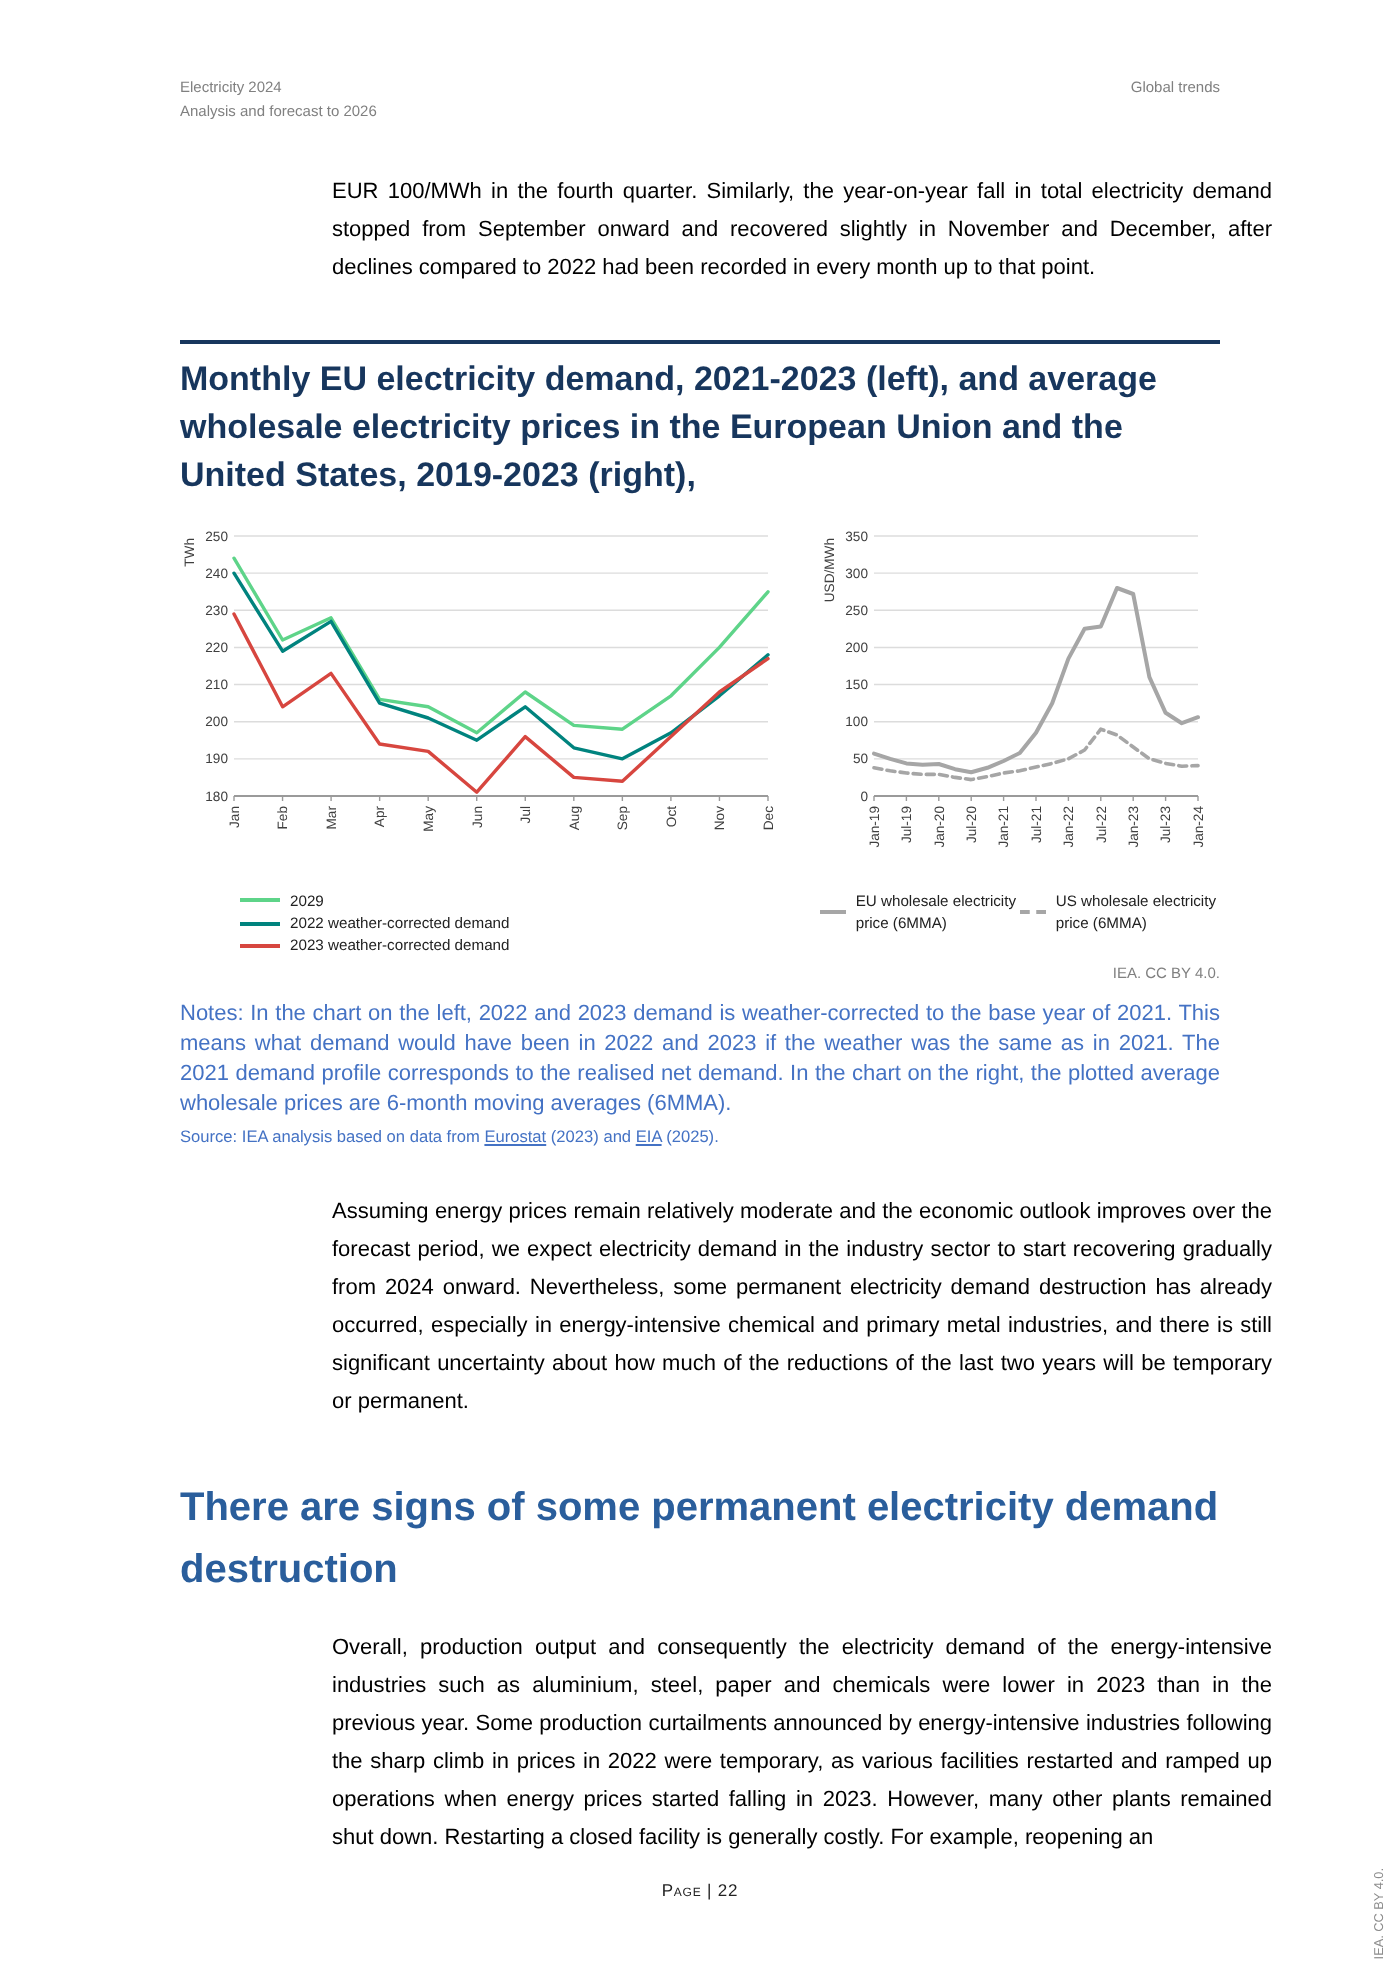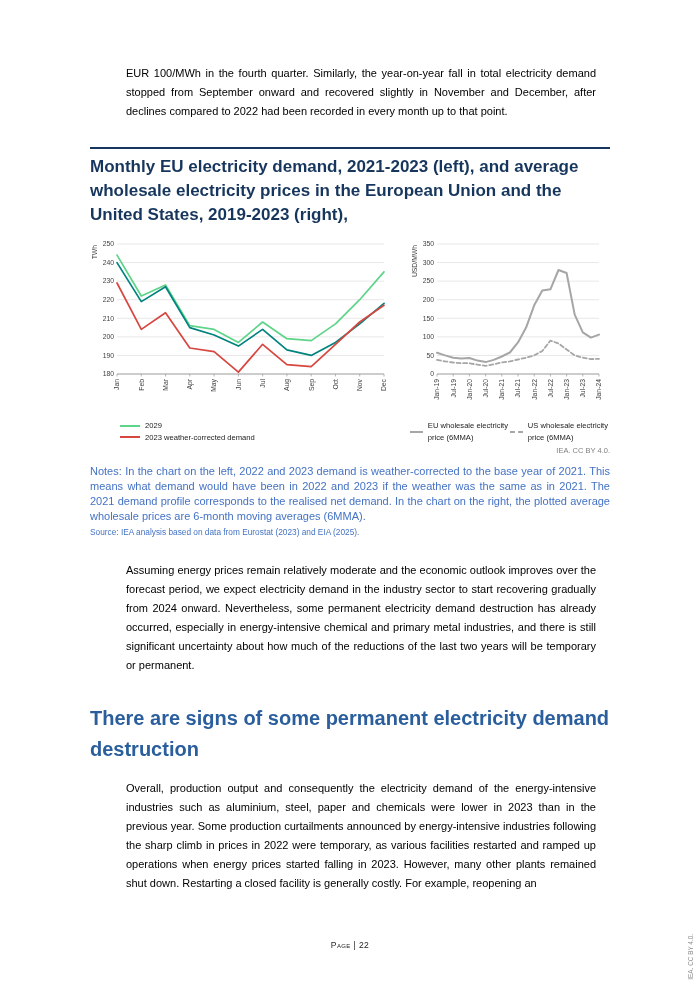--- a/index.html
+++ b/index.html
@@ -1,52 +1,59 @@
 <!DOCTYPE html>
 <html style="--heading-blue: #2a5e9c; --figure-title-navy: #17365d; --rule-navy: #17365d; --notes-blue: #4472c4;"><head>
 <meta charset="utf-8">
 <style>
   html,body{margin:0;padding:0;background:#ffffff;}
   .page{position:relative;width:700px;height:990px;background:#ffffff;overflow:hidden;
         font-family:"Liberation Sans",sans-serif;color:#000;}
   .content{position:absolute;left:90px;top:38px;width:520px;}
   .header{display:flex;justify-content:space-between;font-size:7.5px;color:#808080;line-height:1.55;}
-  .body-text{font-size:11px;line-height:19px;text-align:justify;margin:0 0 0 36px;width:470px;}
+  .body-text{font-size:11px;line-height:19px;text-align:justify;margin:0 0 0 76px;width:470px;}
   .intro{margin-top:26px;}
   .figure{margin-top:26px;}
   .figure-rule{border-top:2.5px solid var(--rule-navy,#17365d);}
   .figure-title{font-size:17px;font-weight:bold;color:var(--figure-title-navy,#17365d);
                 line-height:1.4;margin:6px 0 10px 0;}
   .charts{display:flex;justify-content:space-between;align-items:flex-start;}
   .chart-col-left{width:305px;}
   .chart-col-right{width:200px;}
   svg text{font-family:"Liberation Sans",sans-serif;}
   .legend{margin-top:2px;}
   #legend-left{margin-left:30px;}
   #legend-right{display:flex;flex-direction:row;align-items:flex-end;}
   .legend-item{display:flex;align-items:center;gap:5px;font-size:7.6px;line-height:1.5;color:#222;}
   .legend-swatch{display:inline-block;width:20px;height:0;border-top-width:2px;}
   .credit{text-align:right;font-size:7.5px;color:#808080;margin-top:3px;}
   .notes{font-size:11px;color:var(--notes-blue,#4472c4);line-height:1.36;margin:9px 0 0 0;text-align:justify;}
   .source{font-size:8.3px;color:var(--notes-blue,#4472c4);margin:3px 0 0 0;}
-  .link{color:var(--notes-blue,#4472c4);cursor:pointer;margin-top:11px;}
+  .link{color:var(--notes-blue,#4472c4);text-decoration:underline;cursor:pointer;margin-top:11px;}
   .para-assuming{margin-top:24px;}
   .section-heading{font-size:20px;font-weight:bold;color:var(--heading-blue,#2a5e9c);
                    line-height:1.55;margin:28px 0 14px 0;width:520px;}
   .footer{position:absolute;left:0;right:0;bottom:40px;text-align:center;font-size:8.5px;
           font-variant:small-caps;letter-spacing:0.4px;color:#222;}
   .side-credit{position:absolute;right:6px;bottom:56px;transform:rotate(-90deg);
                transform-origin:bottom right;font-size:6.4px;color:#8c8c8c;white-space:nowrap;}
 </style>
 </head>
 <body>
 
 <div class="page">
   <div class="content">
 
+    <div class="header">
+      <div>
+        <div>Electricity 2024</div>
+        <div>Analysis and forecast to 2026</div>
+      </div>
+      <div>Global trends</div>
+    </div>
 
     <p class="body-text intro">EUR 100/MWh in the fourth quarter. Similarly, the year-on-year fall in total electricity demand stopped from September onward and recovered slightly in November and December, after declines compared to 2022 had been recorded in every month up to that point.</p>
 
     <div class="figure">
       <div class="figure-rule"></div>
       <h3 class="figure-title">Monthly EU electricity demand, 2021-2023 (left), and average wholesale electricity prices in the European Union and the United States, 2019-2023 (right),</h3>
 
       <div class="charts">
         <div class="chart-col-left">
           <svg id="chart-left" width="300" height="178">
@@ -92,20 +99,24 @@
               <line x1="294" x2="294" y1="138" y2="140.5" stroke="#9a9a9a" stroke-width="0.7"></line>
               <text x="296.4" y="143" text-anchor="end" font-size="6.8" fill="#3f3f3f" transform="rotate(-90 296.4 143)">Dec</text>
               <polyline points="27.0,19.1 51.3,60.0 75.5,48.9 99.8,89.7 124.1,93.4 148.4,106.4 172.6,86.0 196.9,102.7 221.2,104.6 245.5,87.9 269.7,63.7 294.0,35.9" fill="none" stroke="#5ed489" stroke-width="1.7" stroke-linejoin="round" stroke-linecap="round"></polyline>
               <polyline points="27.0,26.6 51.3,65.6 75.5,50.7 99.8,91.6 124.1,99.0 148.4,110.1 172.6,93.4 196.9,113.9 221.2,119.4 245.5,106.4 269.7,87.9 294.0,67.4" fill="none" stroke="#00837e" stroke-width="1.7" stroke-linejoin="round" stroke-linecap="round"></polyline>
               <polyline points="27.0,47.0 51.3,93.4 75.5,76.7 99.8,112.0 124.1,115.7 148.4,136.1 172.6,108.3 196.9,128.7 221.2,130.6 245.5,108.3 269.7,86.0 294.0,69.3" fill="none" stroke="#d7463f" stroke-width="1.7" stroke-linejoin="round" stroke-linecap="round"></polyline>
             </svg>
           <div id="legend-left" class="legend">
               <div class="legend-item">
                 <span class="legend-swatch" style="border-top-style: solid; border-top-color: rgb(94, 212, 137);"></span>
                 <span>2029</span>
+              </div>
+              <div class="legend-item">
+                <span class="legend-swatch" style="border-top-style: solid; border-top-color: rgb(0, 131, 126);"></span>
+                <span>2022 weather-corrected demand</span>
               </div>
               <div class="legend-item">
                 <span class="legend-swatch" style="border-top-style: solid; border-top-color: rgb(215, 70, 63);"></span>
                 <span>2023 weather-corrected demand</span>
               </div>
             </div>
         </div>
         <div class="chart-col-right">
           <svg id="chart-right" width="195" height="178">
               <line x1="27" x2="189" y1="138" y2="138" stroke="#9a9a9a" stroke-width="1"></line>

